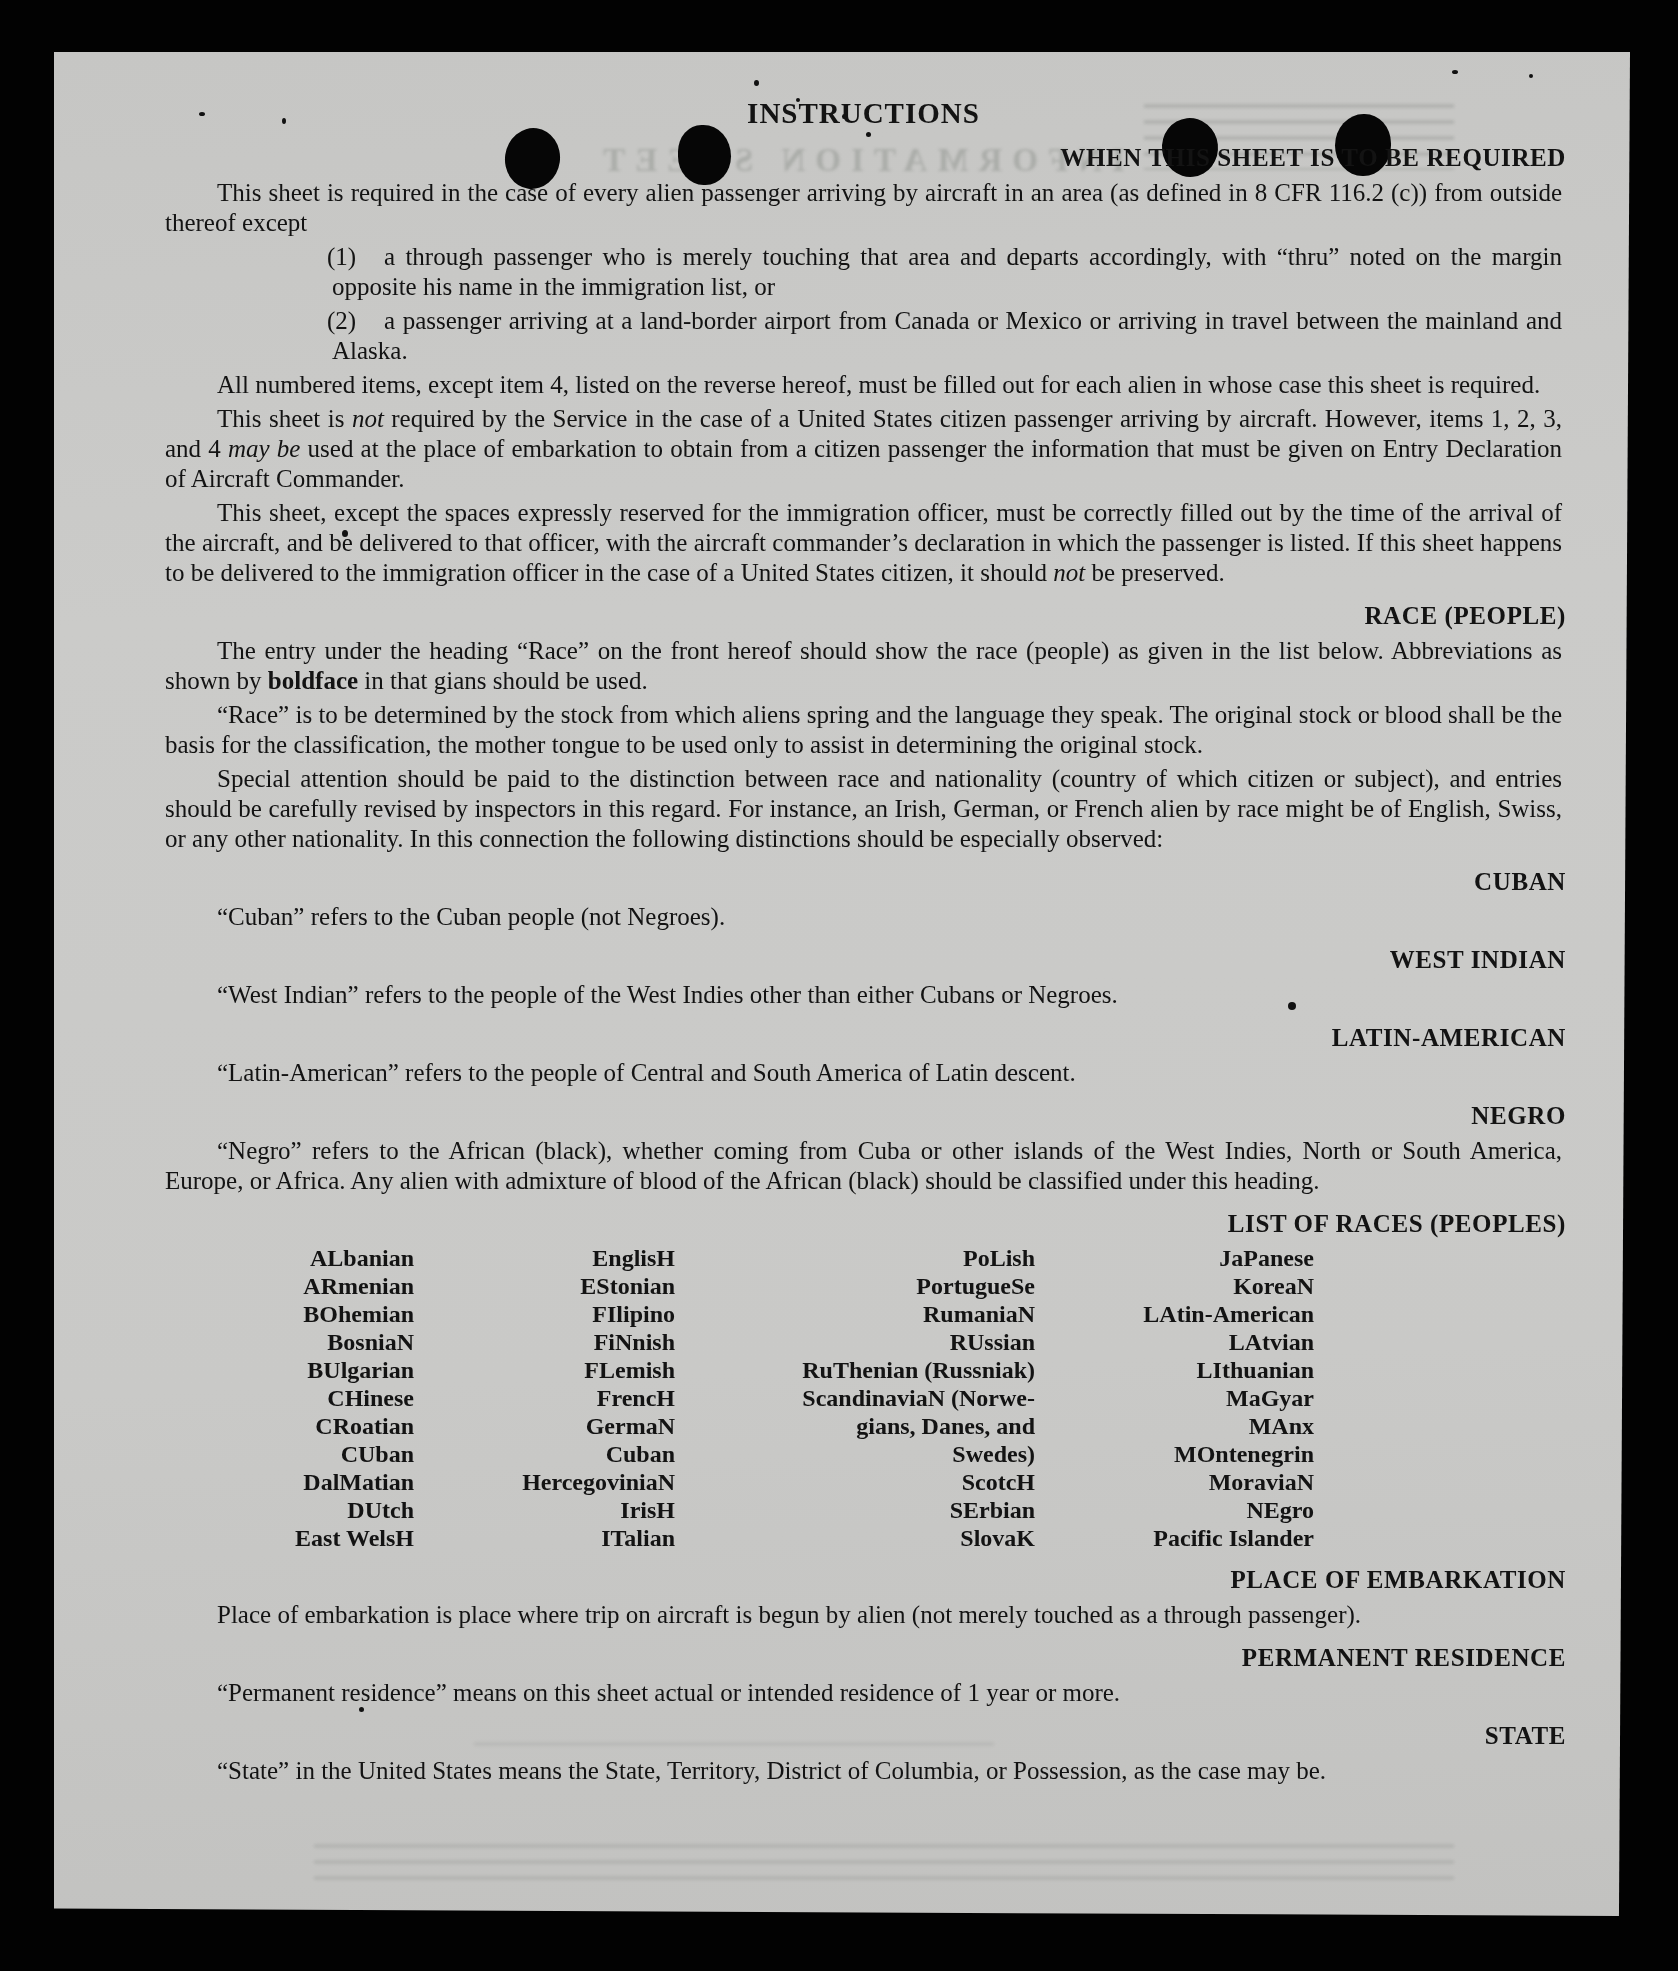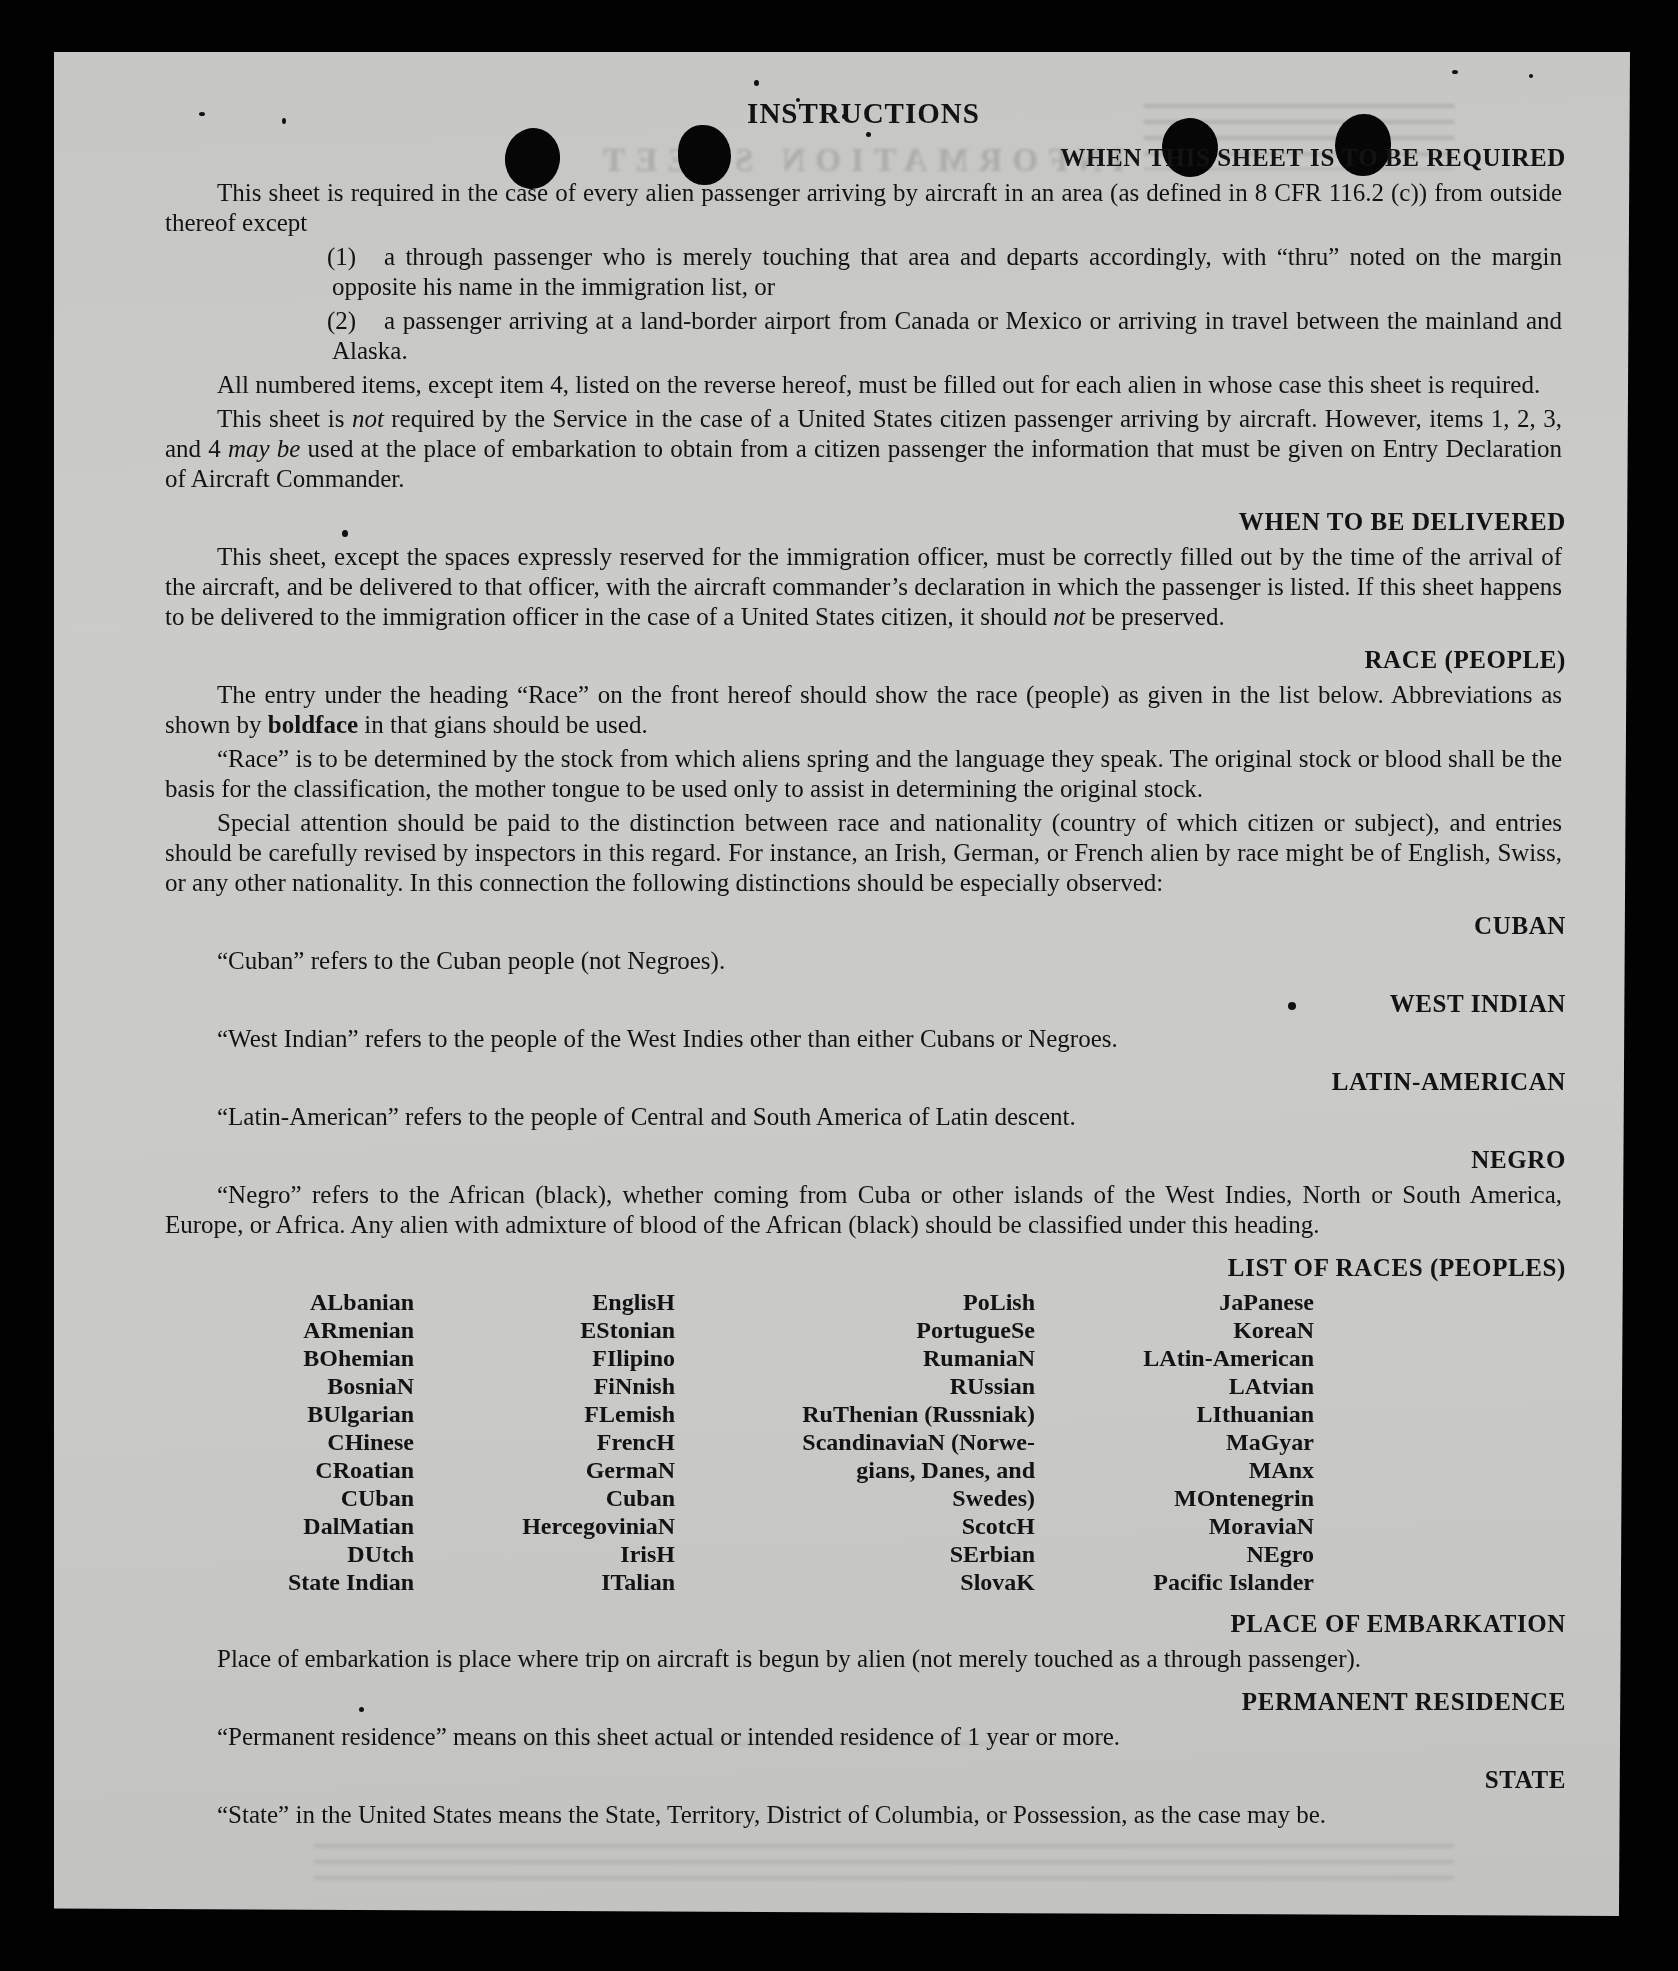--- a/index.html
+++ b/index.html
@@ -95,21 +95,20 @@
 
     <div class="title">INSTRUCTIONS</div>
 
     <div class="heading">WHEN THIS SHEET IS TO BE REQUIRED</div>
     <p class="para">This sheet is required in the case of every alien passenger arriving by aircraft in an area (as defined in 8 CFR 116.2 (c)) from outside thereof except</p>
     <p class="para item"><span class="num">(1)</span><span>a through passenger who is merely touching that area and departs accordingly, with “thru” noted on the margin opposite his name in the immigration list, or</span></p>
     <p class="para item"><span class="num">(2)</span><span>a passenger arriving at a land-border airport from Canada or Mexico or arriving in travel between the mainland and Alaska.</span></p>
     <p class="para">All numbered items, except item 4, listed on the reverse hereof, must be filled out for each alien in whose case this sheet is required.</p>
     <p class="para"><span>This sheet is </span><span class="it">not</span><span> required by the Service in the case of a United States citizen passenger arriving by aircraft. However, items 1, 2, 3, and 4 </span><span class="it">may be</span><span> used at the place of embarkation to obtain from a citizen passenger the information that must be given on Entry Declaration of Aircraft Commander.</span></p>
 
-    <div class="heading">WHEN TO BE DELIVERED</div>
     <p class="para"><span>This sheet, except the spaces expressly reserved for the immigration officer, must be correctly filled out by the time of the arrival of the aircraft, and be delivered to that officer, with the aircraft commander’s declaration in which the passenger is listed. If this sheet happens to be delivered to the immigration officer in the case of a United States citizen, it should </span><span class="it">not</span><span> be preserved.</span></p>
 
     <div class="heading">RACE (PEOPLE)</div>
     <p class="para"><span>The entry under the heading “Race” on the front hereof should show the race (people) as given in the list below. Abbreviations as shown by </span><span class="bf">boldface</span><span> in that gians should be used.</span></p>
     <p class="para">“Race” is to be determined by the stock from which aliens spring and the language they speak. The original stock or blood shall be the basis for the classification, the mother tongue to be used only to assist in determining the original stock.</p>
     <p class="para">Special attention should be paid to the distinction between race and nationality (country of which citizen or subject), and entries should be carefully revised by inspectors in this regard. For instance, an Irish, German, or French alien by race might be of English, Swiss, or any other nationality. In this connection the following distinctions should be especially observed:</p>
 
     <div class="heading">CUBAN</div>
     <p class="para">“Cuban” refers to the Cuban people (not Negroes).</p>
 
@@ -128,21 +127,21 @@
           <div class="race-entry">ALbanian</div>
           <div class="race-entry">ARmenian</div>
           <div class="race-entry">BOhemian</div>
           <div class="race-entry">BosniaN</div>
           <div class="race-entry">BUlgarian</div>
           <div class="race-entry">CHinese</div>
           <div class="race-entry">CRoatian</div>
           <div class="race-entry">CUban</div>
           <div class="race-entry">DalMatian</div>
           <div class="race-entry">DUtch</div>
-          <div class="race-entry">State Indian</div>
+          <div class="race-entry">East WelsH</div>
         </div>
       <div class="rcol c2">
           <div class="race-entry">EnglisH</div>
           <div class="race-entry">EStonian</div>
           <div class="race-entry">FIlipino</div>
           <div class="race-entry">FiNnish</div>
           <div class="race-entry">FLemish</div>
           <div class="race-entry">FrencH</div>
           <div class="race-entry">GermaN</div>
           <div class="race-entry">Cuban</div>

